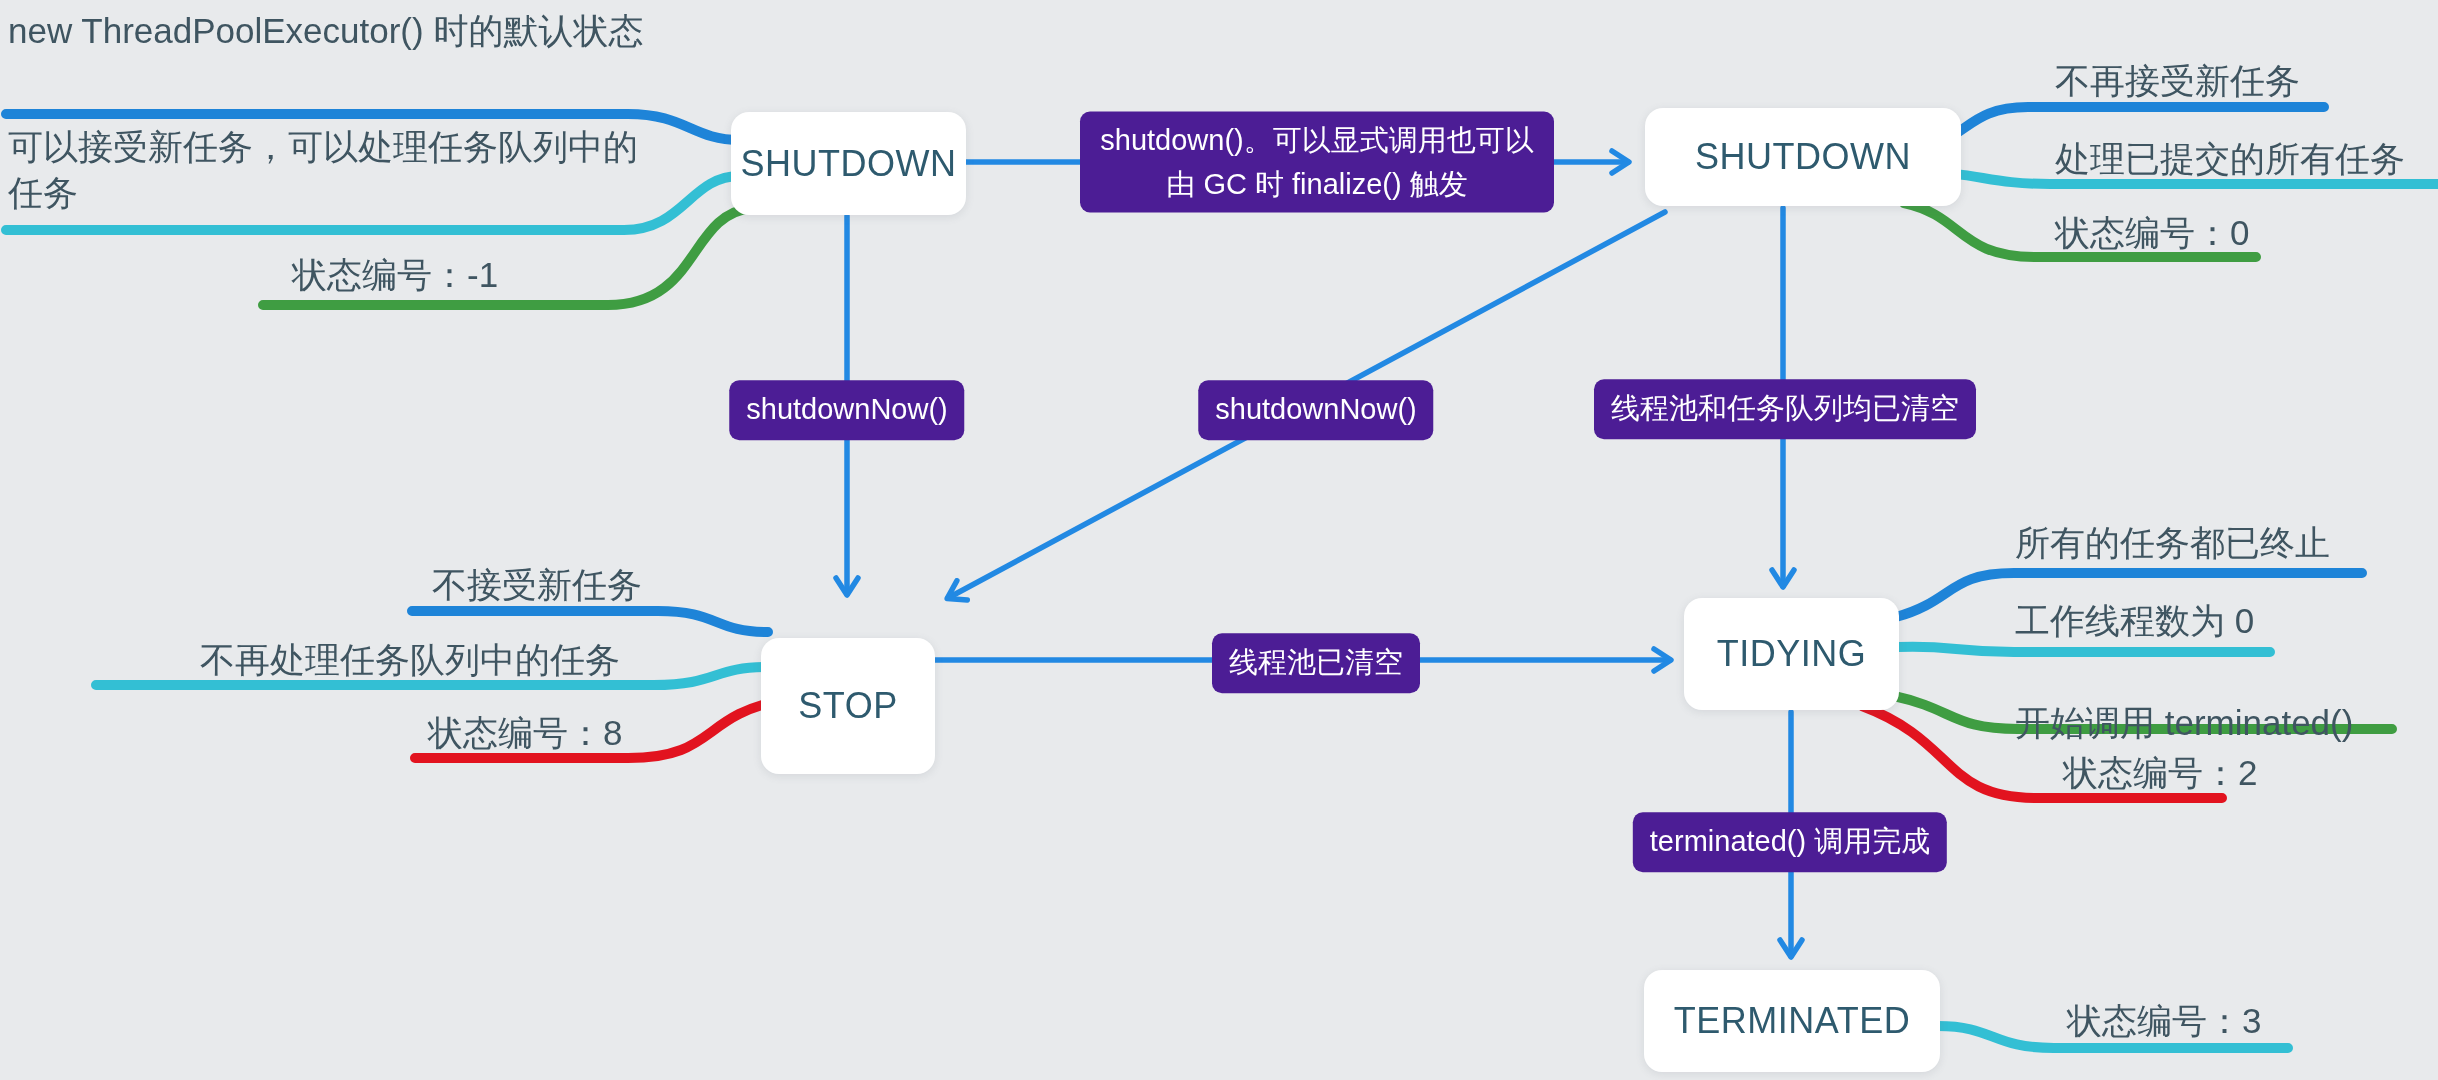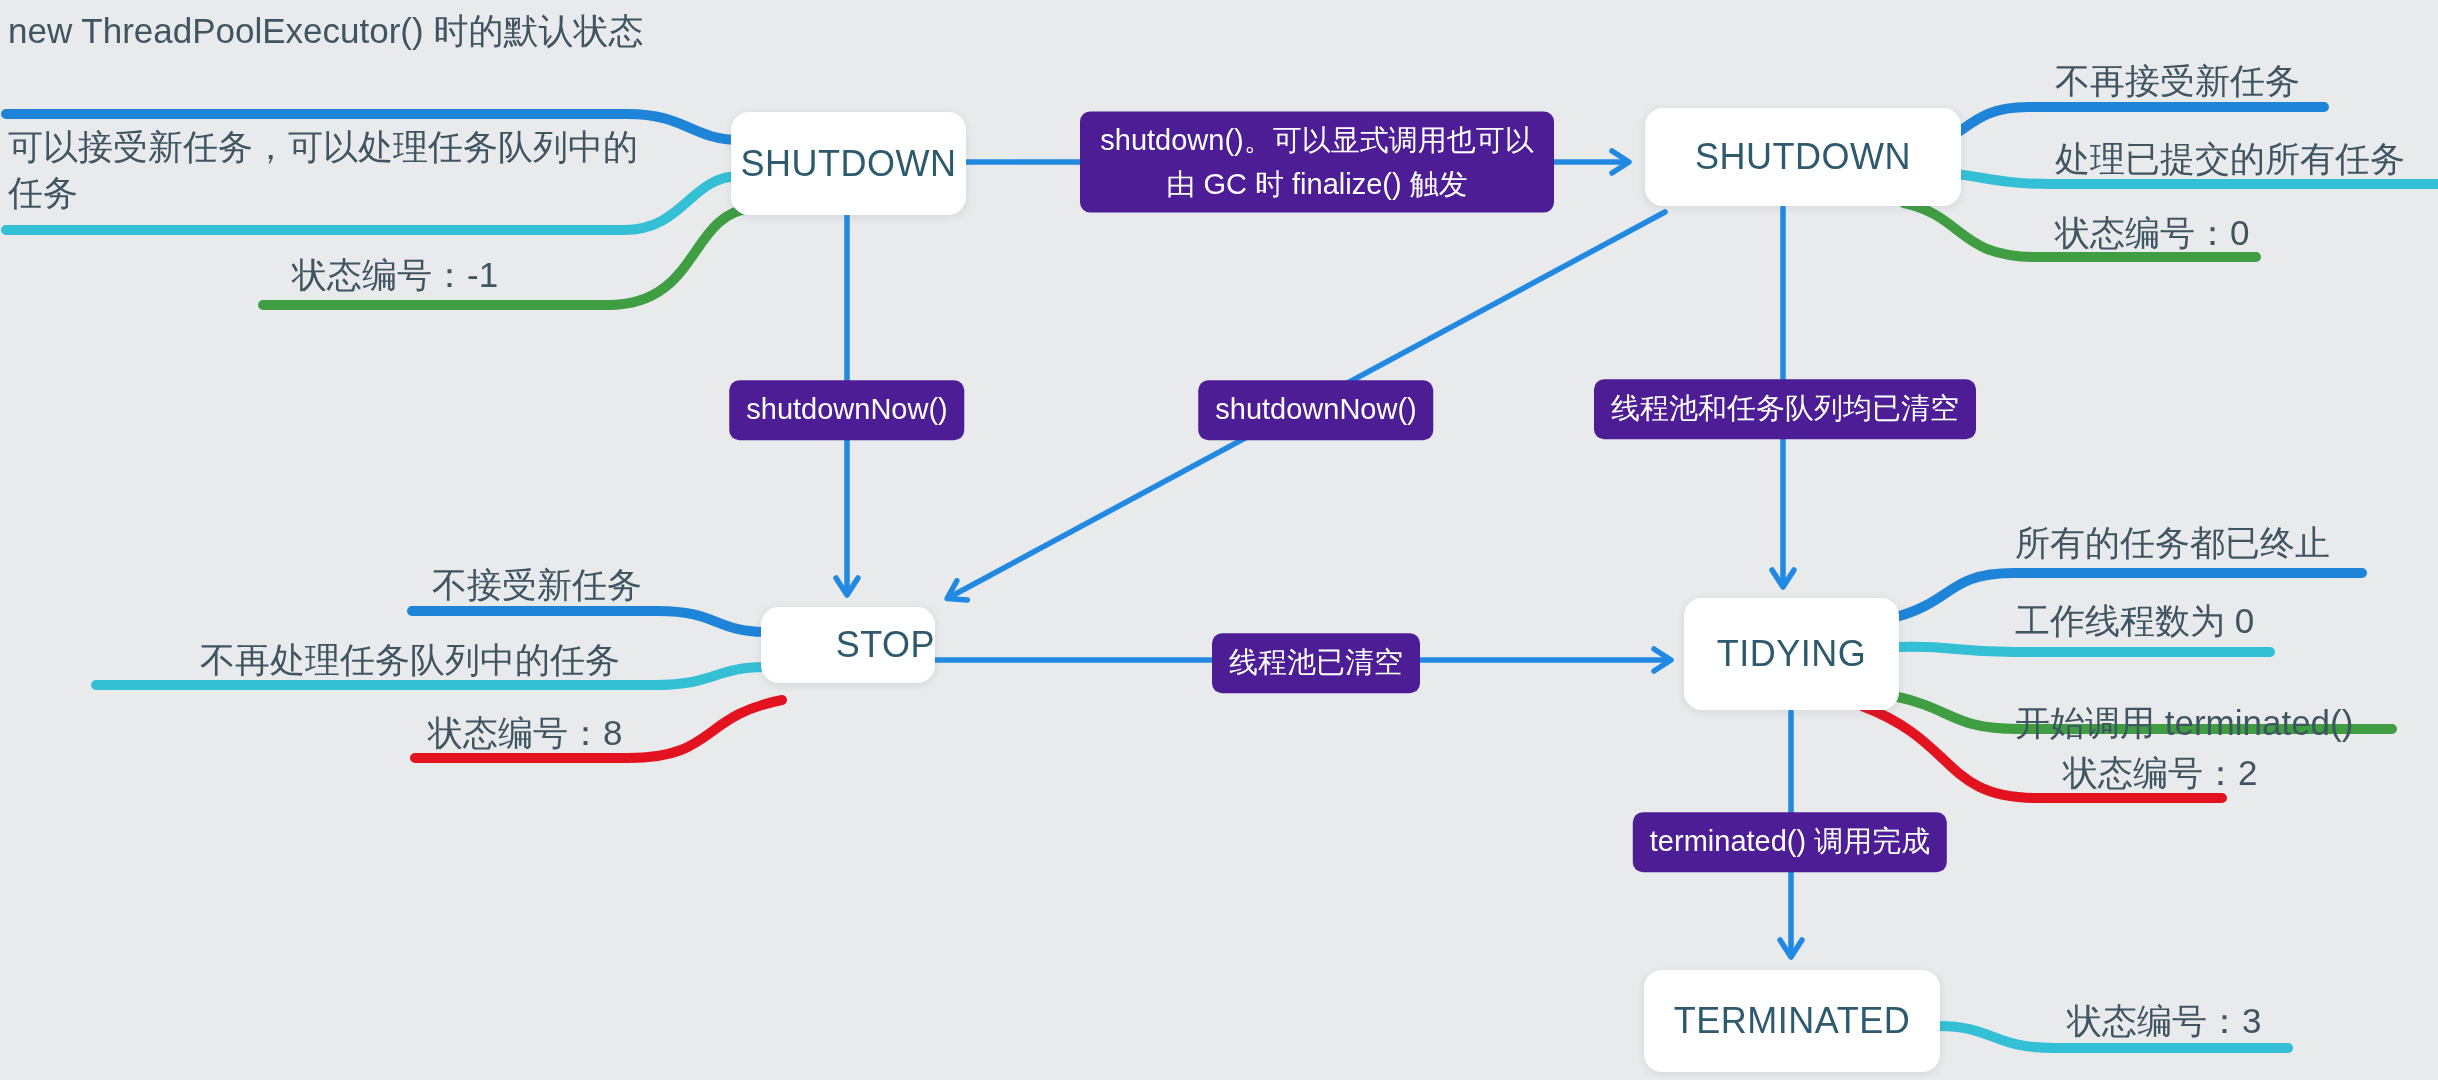--- a/index.html
+++ b/index.html
@@ -26,21 +26,21 @@
     background:#ffffff;
     border-radius:18px;
     display:flex;align-items:center;justify-content:center;
     color:#2e5a6e;
     font-size:36px;
     letter-spacing:0.5px;
     box-shadow:0 2px 8px rgba(90,100,110,0.14);
   }
   #node-running   {left:731px; top:112px; width:235px; height:103px;}
   #node-shutdown  {left:1645px;top:108px; width:316px; height:98px;}
-  #node-stop      {left:761px; top:607px; width:174px; height:76px;justify-content:flex-end;}
+  #node-stop      {left:761px; top:638px; width:174px; height:136px;}
   #node-tidying   {left:1684px;top:598px; width:215px; height:112px;}
   #node-terminated{left:1644px;top:970px; width:296px; height:102px;}
 
   
   .edge-label{
     position:absolute;
     transform:translate(-50%,-50%);
     background:#4c1d95;
     color:#ffffff;
     font-size:29px;

